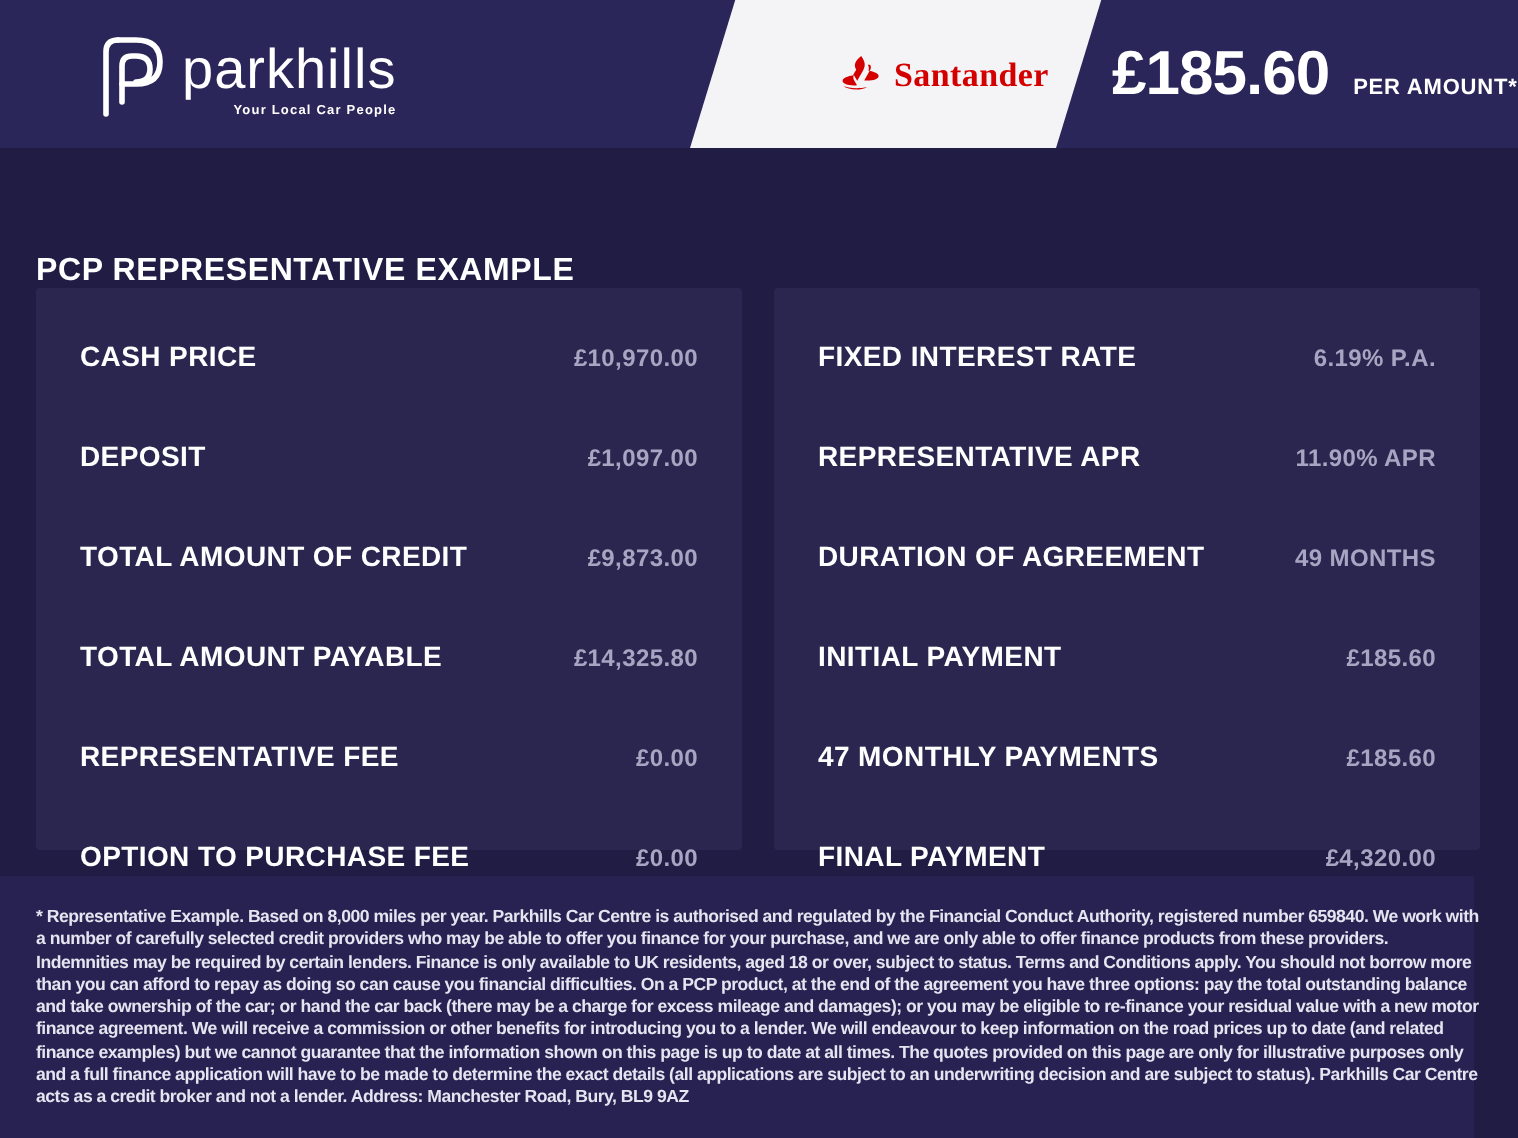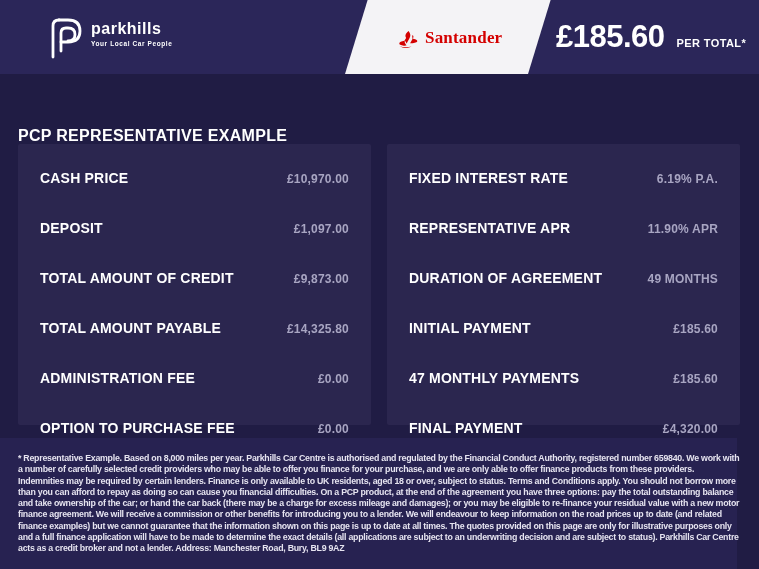--- a/index.html
+++ b/index.html
@@ -16,23 +16,23 @@
   }
   
   .header{position:absolute;top:0;left:0;width:759px;height:74px;background:var(--header-bg);}
   .band{
     position:absolute;top:0;left:345px;width:183px;height:74px;
     background:var(--band-bg);transform:skewX(-17deg);transform-origin:0 100%;
   }
   .logo{position:absolute;top:13px;left:48px;display:flex;align-items:flex-start;gap:7px;}
   .logo svg{display:block;}
   .logo-text{padding-top:8px;}
-  .brand{font-size:16px;font-weight:700;letter-spacing:.5px;line-height:1;}
+  .brand{font-size:28px;font-weight:400;letter-spacing:.5px;line-height:1;}
   .tagline{font-size:6.5px;font-weight:700;letter-spacing:.6px;text-align:right;margin-top:3px;color:#fff;}
-  .santander{position:absolute;top:28px;left:397px;display:flex;align-items:flex-end;gap:5px;}
+  .santander{position:absolute;top:28px;left:419px;display:flex;align-items:flex-start;gap:5px;}
   .santander svg{display:block;}
   .santander-word{
     font-family:"Liberation Serif",serif;font-weight:700;font-size:17px;
     color:var(--santander-red);letter-spacing:.2px;
   }
   .price{position:absolute;top:19px;left:556px;display:flex;align-items:baseline;}
   .price-amount{font-size:31px;font-weight:700;letter-spacing:-.5px;}
   .price-period{font-size:11px;font-weight:700;margin-left:12px;letter-spacing:.4px;}
   
   .title{position:absolute;top:99px;left:18px;font-size:16px;font-weight:700;letter-spacing:.3px;margin-top:28px;}
@@ -85,21 +85,21 @@
           <path fill="#d40000" d="M11.6 0c2 2.8 2.3 4.7 1 7.1l-3 5.3-1.7-2.9c-.4.9-.3 1.9.2 2.8l1.4 2.3c-3.4.4-7.2-.5-7.2-2.1 0-1.3 2.1-2.3 5.1-2.7l1.7-2.9C7.9 4.6 8.2 2.8 11.6 0z"></path>
           <path fill="#d40000" d="M14.9 4.4c.6 1 .7 2 .3 3 3 .4 5.1 1.4 5.1 2.7 0 1.6-3.8 2.5-7.2 2.1l3.1-5.4c.4-.8.3-1.7-.2-2.4z"></path>
           <path fill="#d40000" d="M2.6 14.9c2.3 1.3 8 1.6 11.9.6-3.1 1.9-9.3 1.7-11.9-.6z"></path>
         </svg>
       </span>
       <span class="santander-word">Santander</span>
     </div>
 
     <div class="price">
       <span class="price-amount">£185.60</span>
-      <span class="price-period">PER TOTAL*</span>
+      <span class="price-period">PER AMOUNT*</span>
     </div>
   </header>
 
   <h1 class="title">PCP REPRESENTATIVE EXAMPLE</h1>
 
   <section class="panel left">
     <div class="row">
       <span class="lbl">CASH PRICE</span>
       <span class="val">£10,970.00</span>
     </div>
@@ -109,21 +109,21 @@
     </div>
     <div class="row">
       <span class="lbl">TOTAL AMOUNT OF CREDIT</span>
       <span class="val">£9,873.00</span>
     </div>
     <div class="row">
       <span class="lbl">TOTAL AMOUNT PAYABLE</span>
       <span class="val">£14,325.80</span>
     </div>
     <div class="row">
-      <span class="lbl">ADMINISTRATION FEE</span>
+      <span class="lbl">REPRESENTATIVE FEE</span>
       <span class="val">£0.00</span>
     </div>
     <div class="row">
       <span class="lbl">OPTION TO PURCHASE FEE</span>
       <span class="val">£0.00</span>
     </div>
   </section>
 
   <section class="panel right">
     <div class="row">

